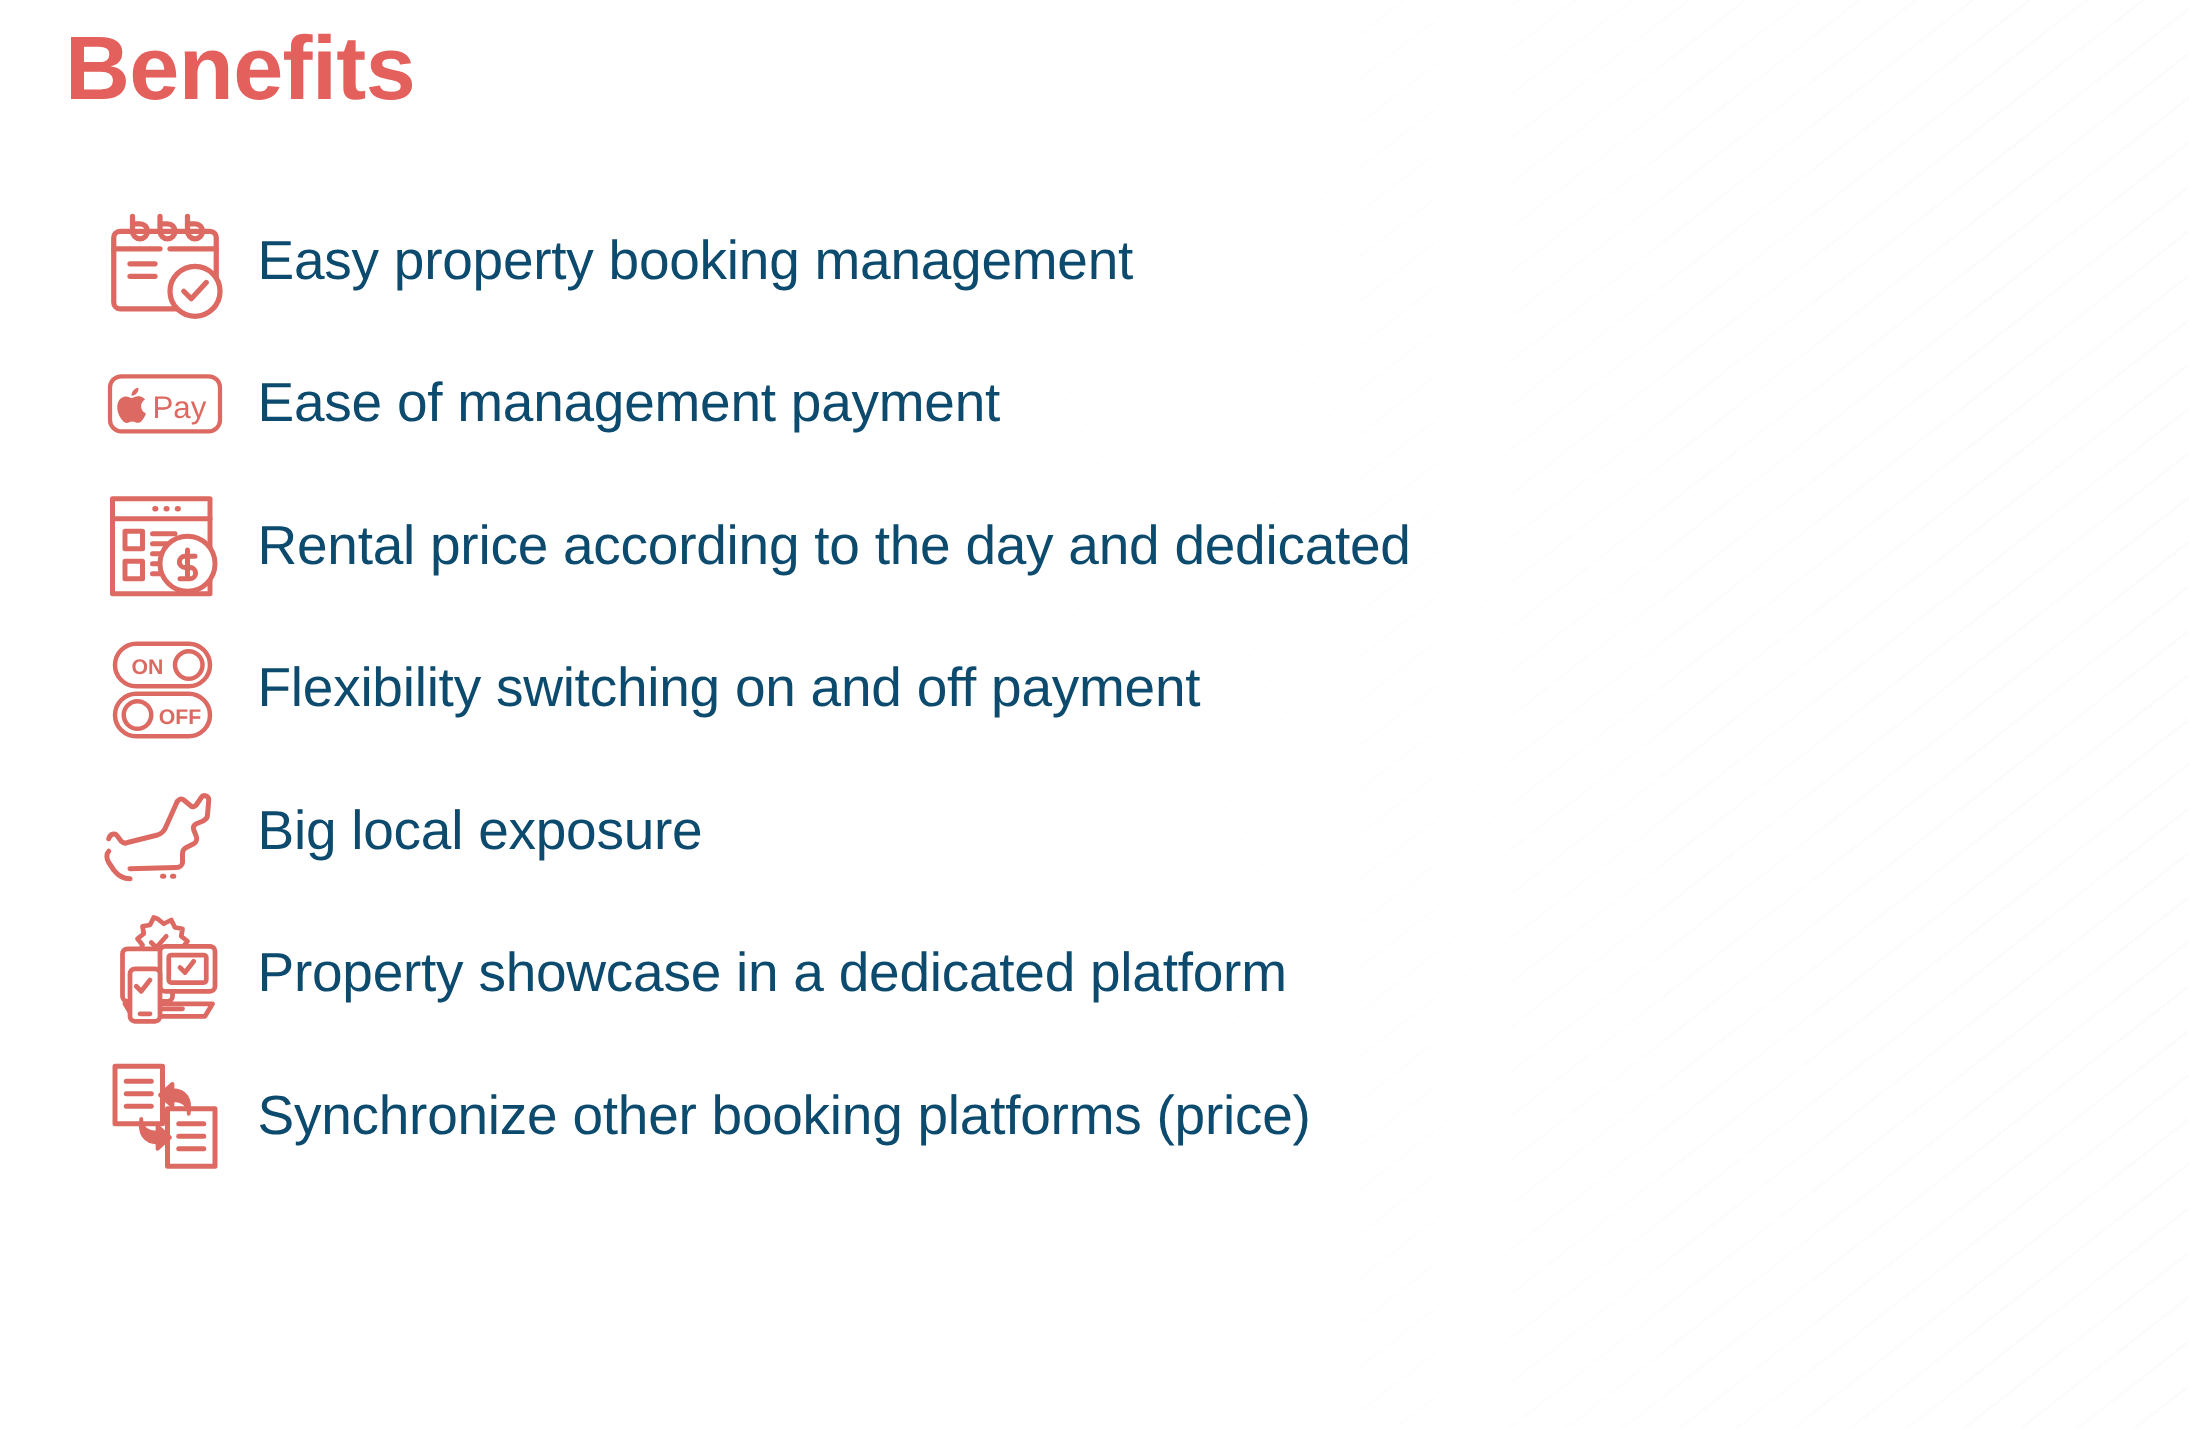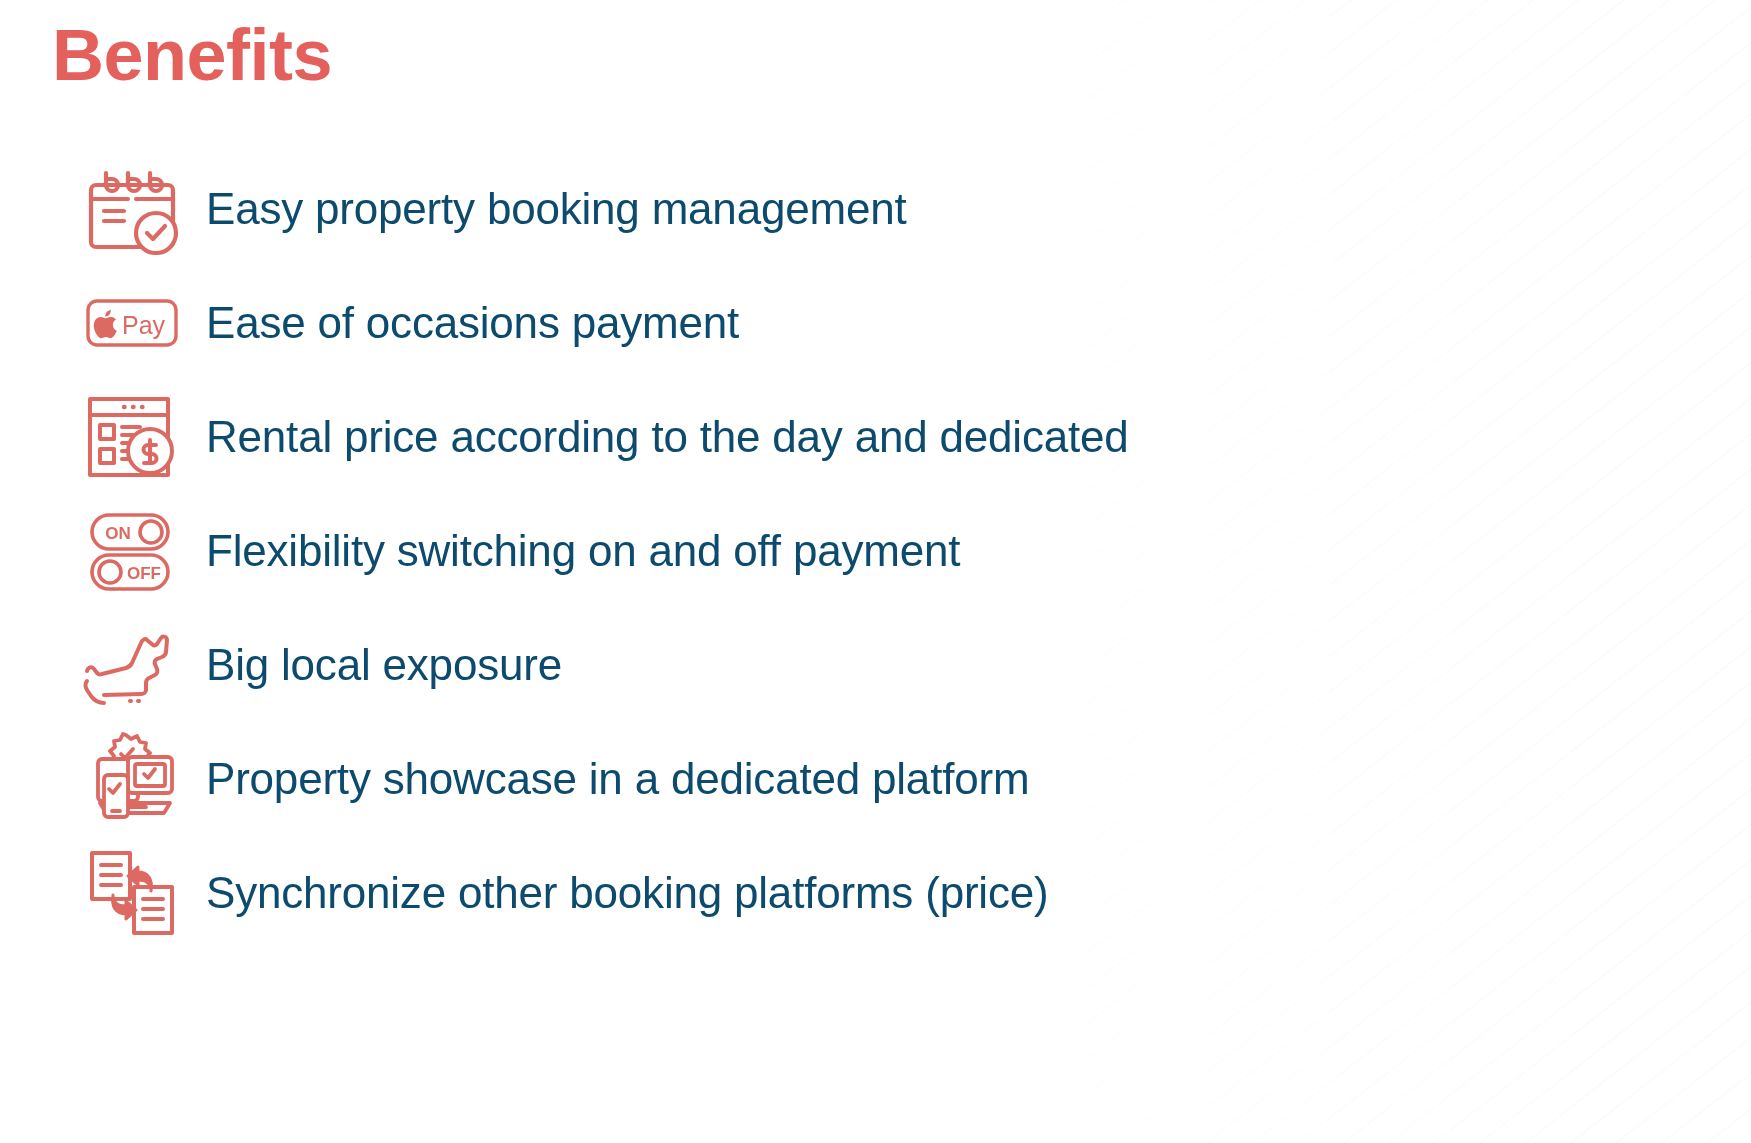--- a/index.html
+++ b/index.html
@@ -120,21 +120,21 @@
       <span class="benefit-icon">
         <svg width="100" height="96" viewBox="0 0 100 96" fill="none">
           <rect x="6" y="26" width="88" height="44" rx="9" stroke="#DC6A62" stroke-width="3.4" fill="#ffffff"></rect>
           <g fill="#DC6A62">
             <path d="M27.4 39.6c-1.0 1.2-2.6 2.1-4.2 2.0-0.2-1.6 0.6-3.3 1.5-4.3 1.0-1.2 2.7-2.1 4.1-2.2 0.2 1.7-0.5 3.3-1.4 4.5z"></path>
             <path d="M28.8 42c-2.3-0.1-4.3 1.3-5.4 1.3-1.1 0-2.8-1.2-4.6-1.2-2.4 0.0-4.6 1.4-5.8 3.5-2.5 4.3-0.7 10.7 1.8 14.2 1.2 1.7 2.6 3.6 4.5 3.5 1.8-0.1 2.5-1.2 4.6-1.2 2.1 0 2.7 1.2 4.6 1.1 1.9 0 3.1-1.7 4.3-3.4 1.4-2.0 1.9-3.9 2.0-4.0-0.0-0.0-3.8-1.5-3.9-5.8-0.0-3.6 2.9-5.3 3.1-5.4-1.7-2.5-4.3-2.8-5.2-2.9z"></path>
             <text x="40" y="59" font-family="'Liberation Sans', sans-serif" font-size="25" font-weight="500" fill="#DC6A62">Pay</text>
           </g>
         </svg>
       </span>
-      <span class="benefit-label">Ease of occasions payment</span>
+      <span class="benefit-label">Ease of management payment</span>
     </li>
 
     <li class="benefit-row">
       <span class="benefit-icon">
         <svg width="100" height="96" viewBox="0 0 100 96" fill="none" stroke="#DC6A62" stroke-width="4" stroke-linecap="round" stroke-linejoin="round">
           <rect x="8" y="10" width="78" height="76" fill="#ffffff"></rect>
           <path d="M8 26 h78"></path>
           <g stroke-width="4.4">
             <path d="M42 18 h0.5"></path>
               <path d="M51 18 h0.5"></path>

